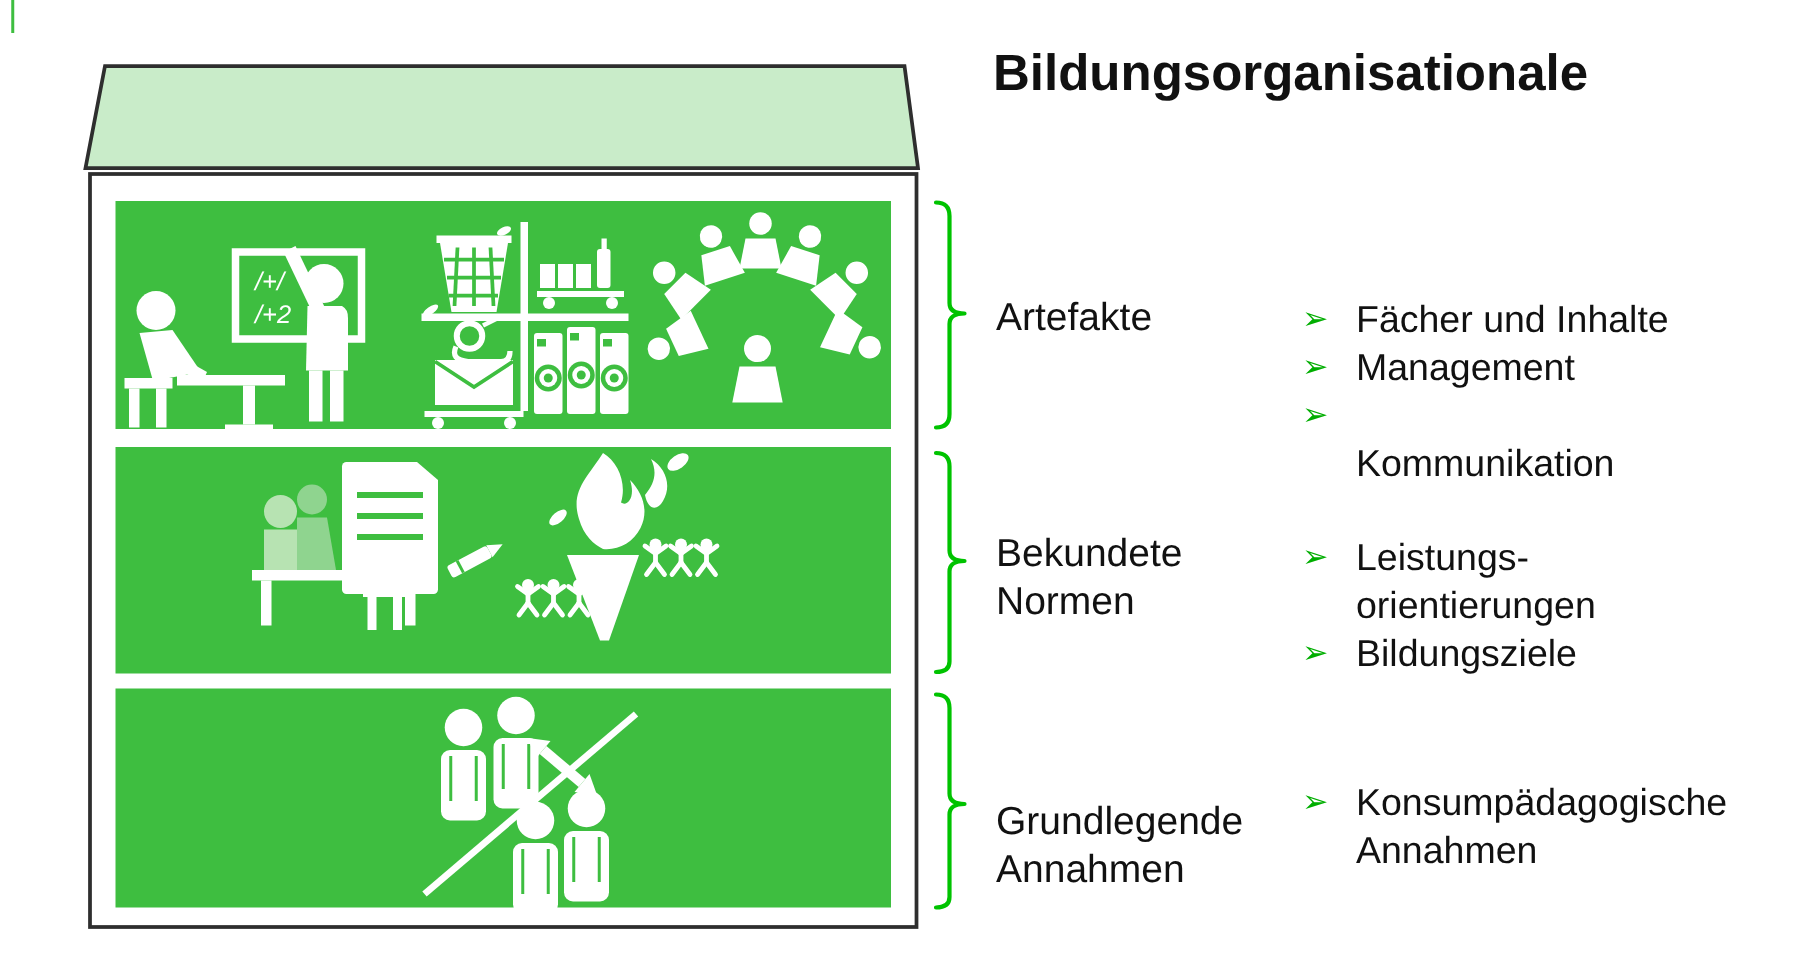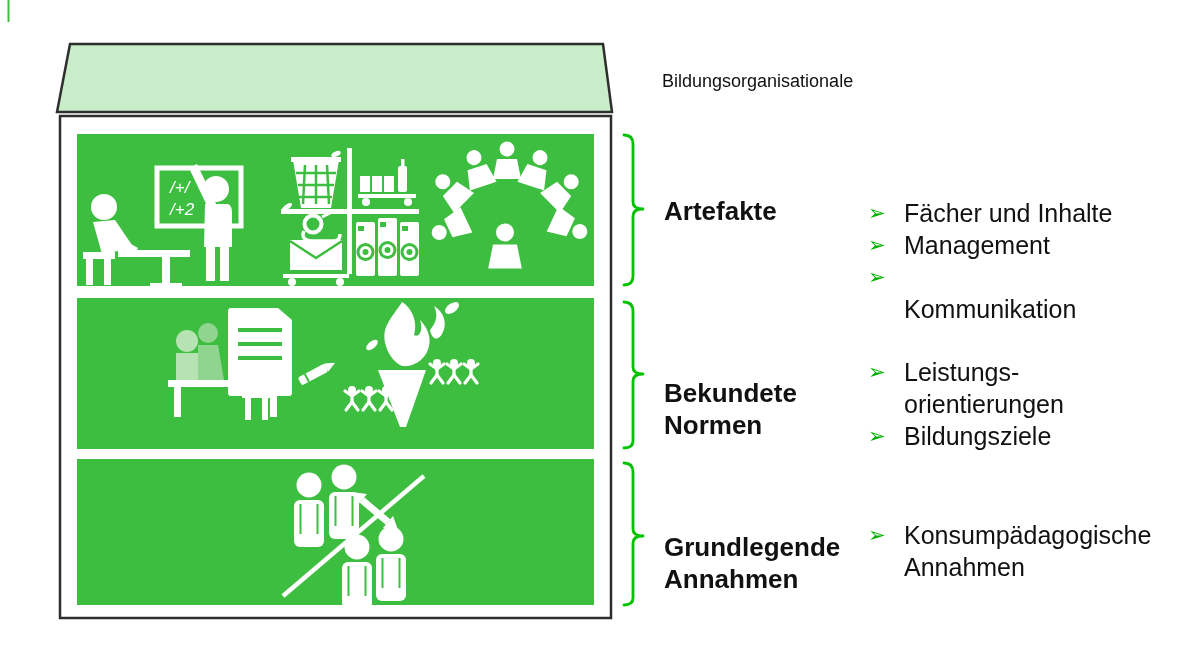--- a/index.html
+++ b/index.html
@@ -12,22 +12,22 @@
     --pale-figure-2:#8fd48f;
     --text-black:#111111;
     --icon-white:#ffffff;
   }
   html,body{margin:0;padding:0;background:#fff;}
   .stage{
     position:relative;width:1200px;height:653px;background:#fff;overflow:hidden;
     font-family:"Liberation Sans","DejaVu Sans",sans-serif;color:var(--text-black);
   }
   .stage svg{position:absolute;left:0;top:0;}
-  .title{position:absolute;left:662px;top:64px;font-size:18px;font-weight:normal;line-height:34px;white-space:nowrap;}
-  .sec-label{position:absolute;left:664px;font-size:26px;line-height:32px;white-space:nowrap;font-weight:bold;}
+  .title{position:absolute;left:662px;top:32px;font-size:34px;font-weight:bold;line-height:34px;white-space:nowrap;}
+  .sec-label{position:absolute;left:664px;font-size:26px;line-height:32px;white-space:nowrap;}
   .blist{position:absolute;left:868px;font-size:25px;line-height:32px;white-space:nowrap;}
   .brow{display:flex;align-items:flex-start;}
   .bullet{width:36px;flex:0 0 36px;color:var(--bullet-green);font-size:21px;line-height:32px;}
   .bspacer{width:36px;flex:0 0 36px;}
   
   .wf{fill:var(--icon-white);}
   .ws{stroke:var(--icon-white);fill:none;}
   .gf{fill:var(--band-green);}
   .gsl{stroke:var(--band-green);}
   .flap{fill:var(--flap-green);stroke:var(--outline-dark);stroke-width:2.5;}
@@ -228,21 +228,21 @@
     <path class="brk" d="M624,463 Q633,463 633,472 L633,529 Q633,536 643,536 Q633,536 633,543 L633,598 Q633,605 624,605"></path>
   </svg>
 
   <div class="title">
     <div>Bildungsorganisationale</div>
   </div>
 
   <div class="sec-label" style="top:195px">
     <div>Artefakte</div>
   </div>
-  <div class="sec-label" style="top:377px">
+  <div class="sec-label" style="top:352px">
     <div>Bekundete</div>
     <div>Normen</div>
   </div>
   <div class="sec-label" style="top:531px">
     <div>Grundlegende</div>
     <div>Annahmen</div>
   </div>
 
   <div class="blist" style="top:197px">
     <div class="brow">

